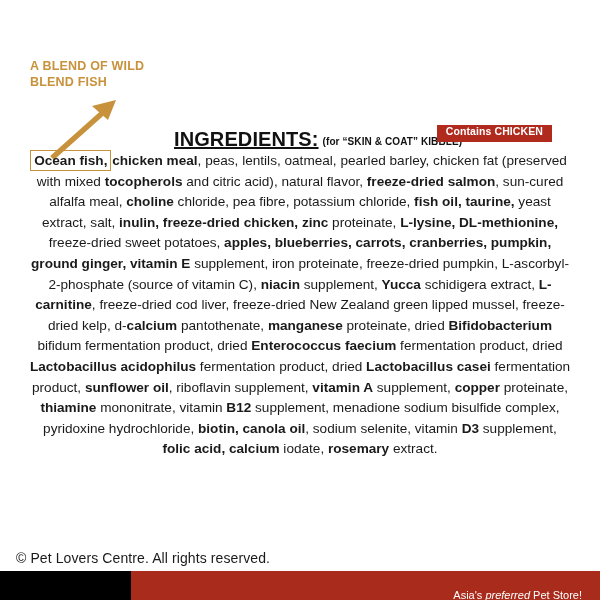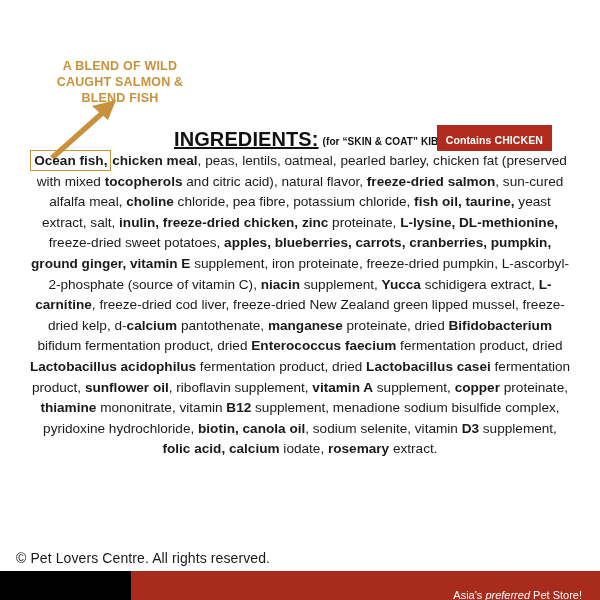--- a/index.html
+++ b/index.html
@@ -15,21 +15,21 @@
     overflow: hidden;
     color: #111111;
   }
 
   
   #callout-heading {
     position: absolute;
     left: 30px;
     top: 58px;
     width: 180px;
-    text-align: center;
+    text-align: left;
     color: #C8923C;
     font-weight: bold;
     font-size: 12.5px;
     line-height: 16px;
     letter-spacing: 0.2px;
   }
   #callout-heading .cl-line { display: block; white-space: nowrap; }
 
   #callout-arrow {
     position: absolute;
@@ -70,21 +70,21 @@
   }
 
   #contains-badge {
     position: absolute;
     right: 32px;
     top: -3px;
     background: #B02A1E;
     color: #ffffff;
     font-size: 10.5px;
     font-weight: bold;
-    padding: 9px 9px 5px 9px;
+    padding: 0 9px 5px 9px;
     letter-spacing: 0.1px;
     white-space: nowrap;
   }
 
   
   #ingredients-body {
     position: absolute;
     left: 28px;
     top: 151px;
     width: 544px;
@@ -137,21 +137,20 @@
     font-size: 11px;
     white-space: nowrap;
   }
   #footer-tagline i { font-style: italic; }
 </style>
 </head>
 <body>
 
 <div id="callout-heading">
   <span class="cl-line">A BLEND OF WILD</span>
-  <span class="cl-line">CAUGHT SALMON &amp;</span>
   <span class="cl-line">BLEND FISH</span>
 </div>
 
 <svg id="callout-arrow" viewBox="0 0 80 66">
   <line x1="6" y1="62" x2="62" y2="12" stroke="#C8923C" stroke-width="5.5" stroke-linecap="butt"></line>
   <polygon points="70,4 46,10 62,24" fill="#C8923C"></polygon>
 </svg>
 
 <div id="ingredients-header">
   <div id="ingredients-title-wrap">

